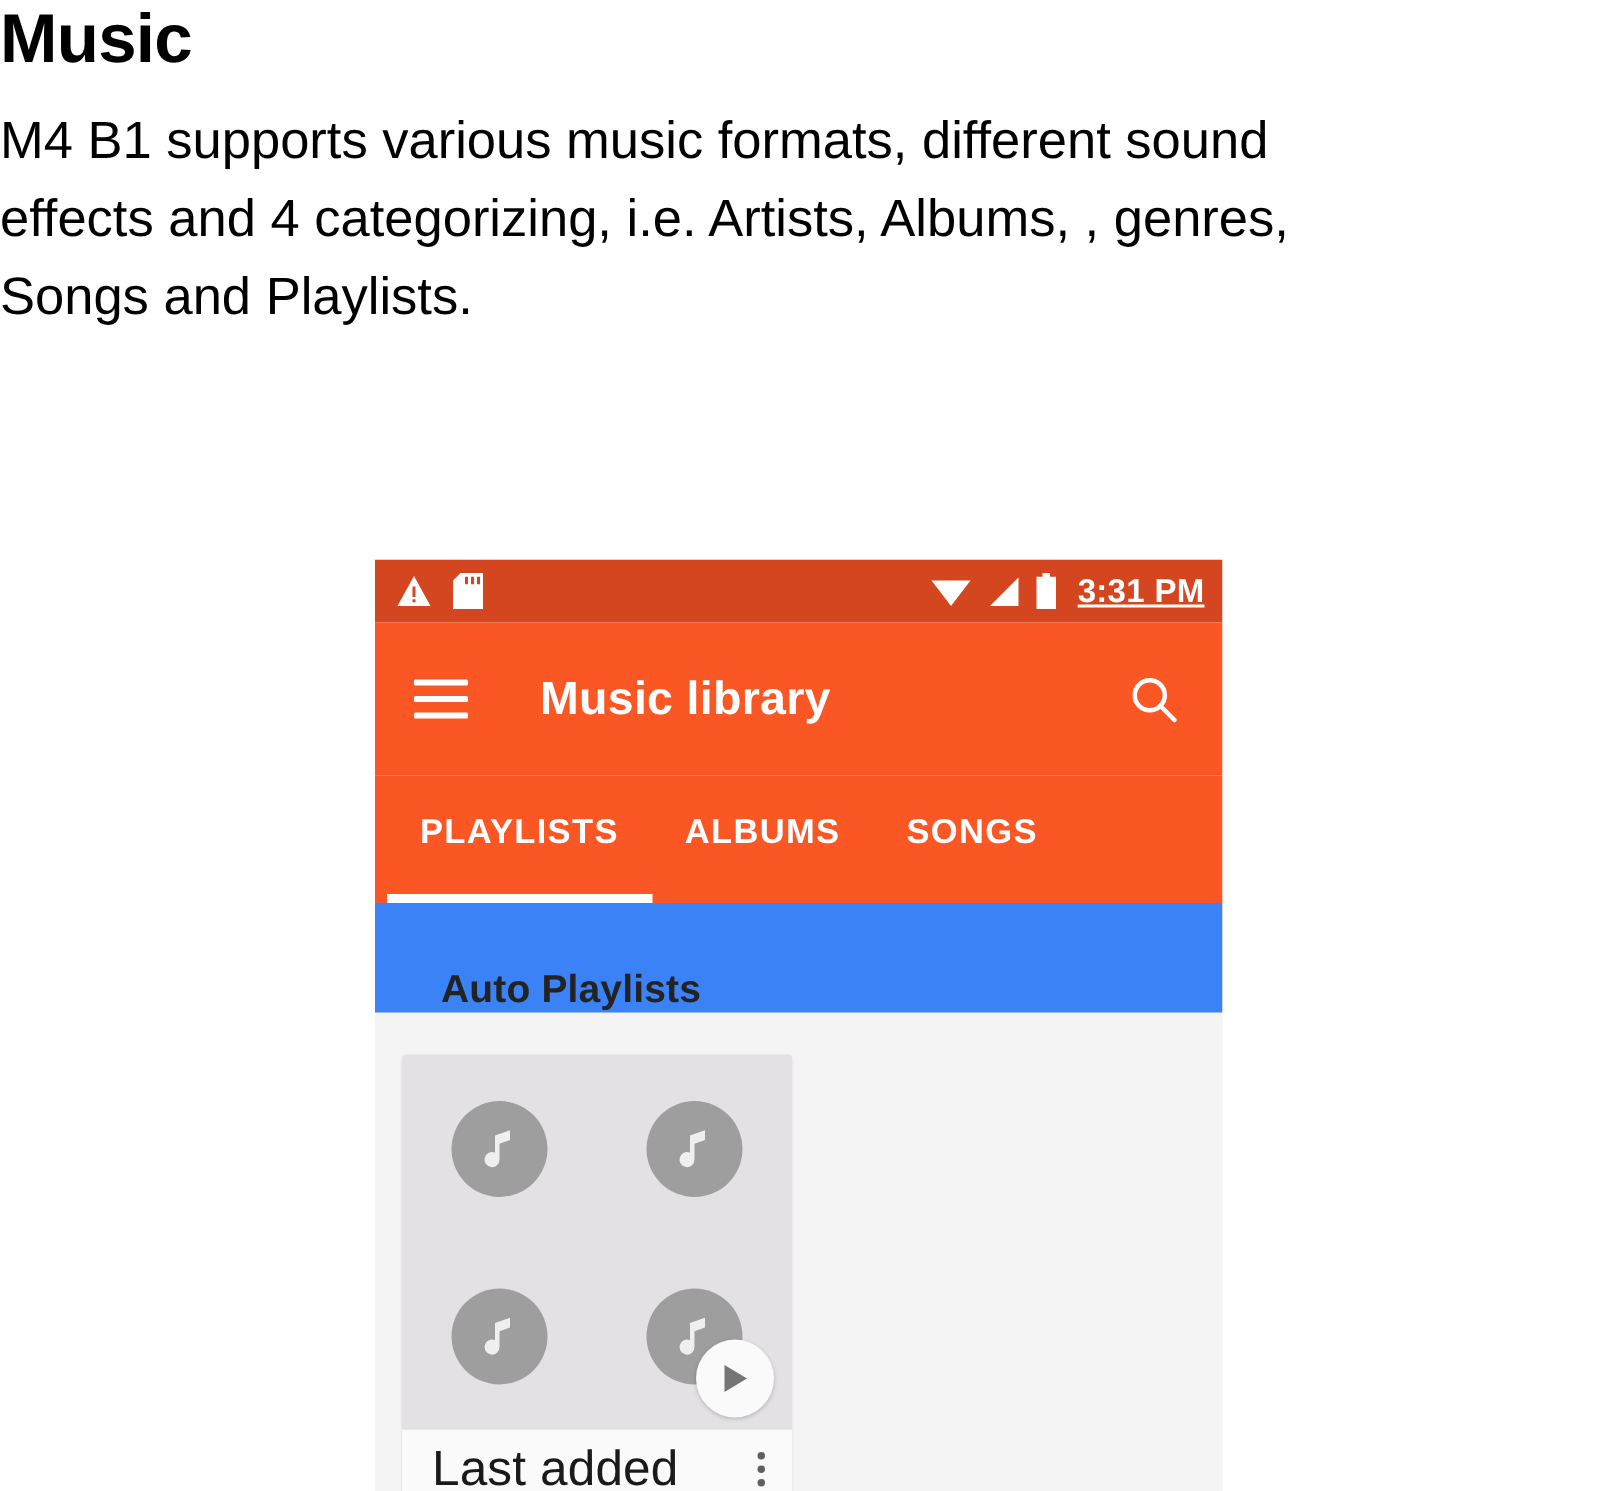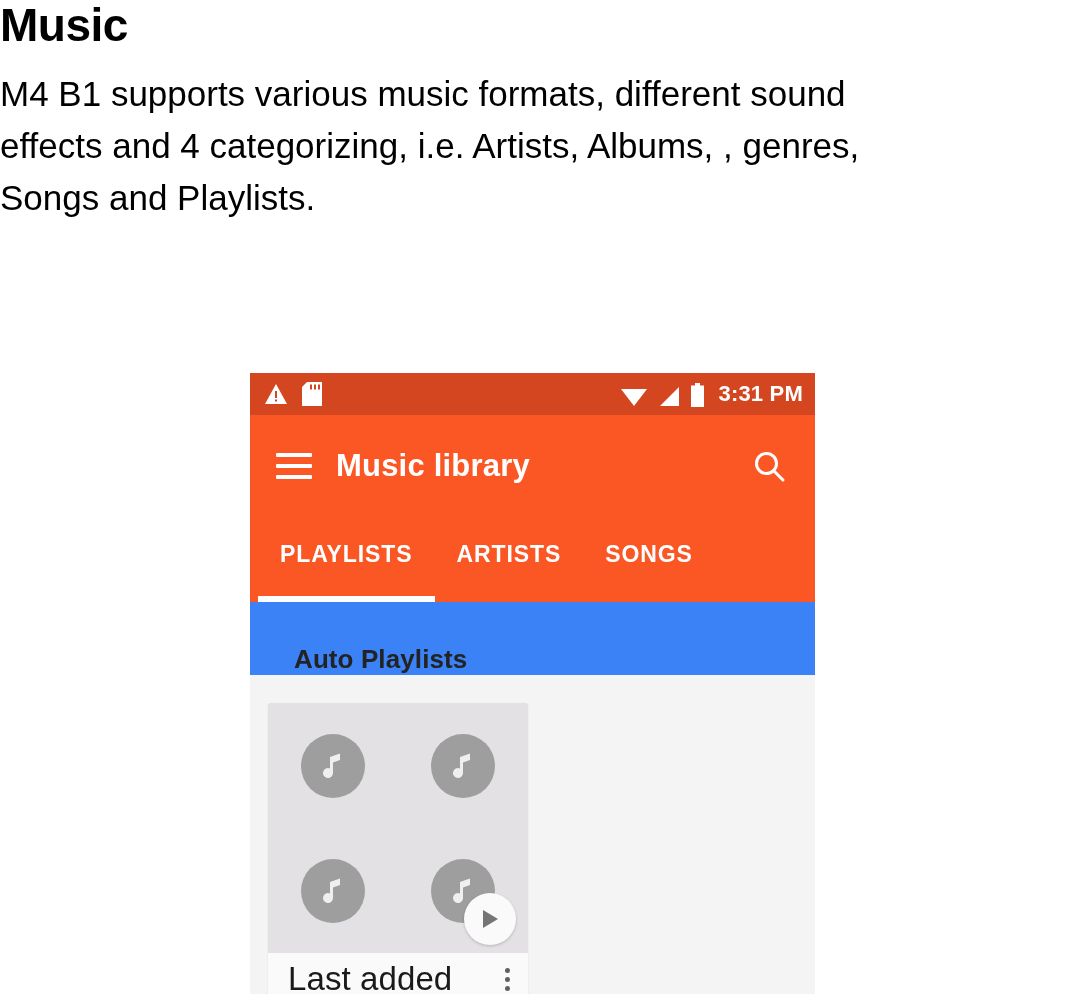--- a/index.html
+++ b/index.html
@@ -61,22 +61,23 @@
     display: flex;
     align-items: center;
     padding: 0 12px 0 14px;
     box-sizing: border-box;
     color: #ffffff;
   }
   .sb-left { display: flex; align-items: center; gap: 14px; }
   .sb-right {
     margin-left: auto;
     display: flex;
-    align-items: flex-end;
+    align-items: center;
     gap: 9px;
+    text-decoration: underline;
   }
   .sb-time {
     font-size: 22px;
     font-weight: bold;
     letter-spacing: 0.2px;
     color: #ffffff;
     margin-left: 4px;
   }
   .icon-svg { display: block; }
 
@@ -100,21 +101,21 @@
   .hamburger span {
     display: block;
     height: 4px;
     background: #ffffff;
     border-radius: 1px;
   }
   .appbar-title {
     font-size: 31px;
     font-weight: bold;
     color: #ffffff;
-    margin-left: 24px;
+    margin-left: 48px;
     letter-spacing: 0.2px;
   }
   .search-btn {
     margin-left: auto;
     width: 40px;
     height: 40px;
     display: flex;
     align-items: center;
     justify-content: center;
     cursor: pointer;
@@ -303,21 +304,21 @@
     <div class="search-btn">
       <svg class="icon-svg" width="34" height="34" viewBox="0 0 34 34">
         <circle cx="14.5" cy="14.5" r="10" fill="none" stroke="#ffffff" stroke-width="3"></circle>
         <line x1="21.5" y1="21.5" x2="31" y2="31" stroke="#ffffff" stroke-width="3" stroke-linecap="round"></line>
       </svg>
     </div>
   </div>
 
   <div class="tabbar">
     <div class="tab active">PLAYLISTS</div>
-    <div class="tab">ARTISTS</div>
+    <div class="tab">ALBUMS</div>
     <div class="tab">SONGS</div>
 
   </div>
 
   <div class="content">
     <div class="section-title">Auto Playlists</div>
   </div>
 
 </div>
 

